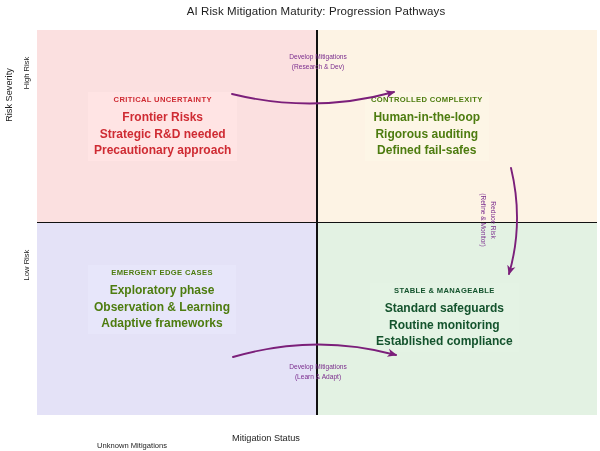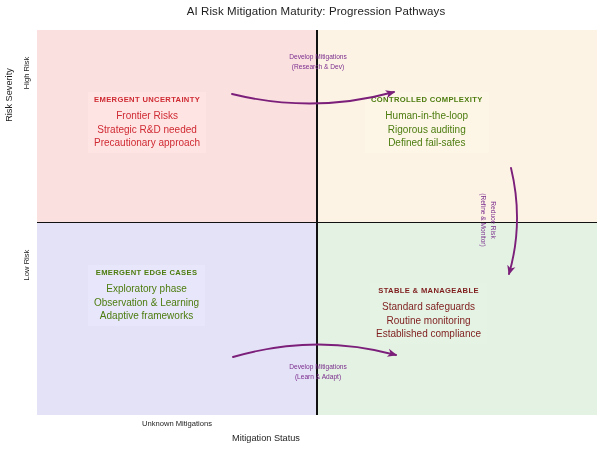--- a/index.html
+++ b/index.html
@@ -87,22 +87,22 @@
     white-space: nowrap;
   }
   .quad-heading {
     font-size: 7.6px;
     font-weight: 700;
     letter-spacing: 0.35px;
     display: block;
     margin-bottom: 5px;
   }
   .quad-body {
-    font-size: 10px;
-    font-weight: 400;
+    font-size: 12px;
+    font-weight: 700;
     display: block;
     line-height: 1.35;
   }
 
   
   #label-critical-uncertainty {
     left: 88px;
     top: 92px;
     color: #cf2b33;
     background: rgba(255, 228, 228, 0.82);
@@ -118,21 +118,21 @@
   #label-emergent-edge-cases {
     left: 88px;
     top: 265px;
     color: #4d7c0f;
     background: rgba(232, 231, 250, 0.82);
   }
   
   #label-stable-manageable {
     left: 370px;
     top: 283px;
-    color: #7f1d1d;
+    color: #14532d;
     background: rgba(228, 243, 228, 0.82);
   }
 
   
   .arrow-label {
     position: absolute;
     text-align: center;
     font-size: 6.6px;
     color: #7b2d8e;
     line-height: 1.45;
@@ -185,23 +185,23 @@
   #tick-low-risk {
     left: 22px;
     top: 295px;
     transform: rotate(-90deg);
     transform-origin: left top;
     width: 60px;
     text-align: center;
   }
   #tick-unknown-mitigations {
     left: 97px;
-    top: 419px;
+    top: 441px;
     width: 160px;
-    text-align: center;
+    text-align: left;
   }
   #tick-known-mitigations {
     left: 377px;
     top: 419px;
     width: 160px;
     text-align: center;
   }
 
   
   #ylabel {
@@ -238,21 +238,21 @@
     <div class="quadrant" id="quad-tr" style="background: rgb(253, 243, 228);"></div>
     <div class="quadrant" id="quad-bl" style="background: rgb(228, 226, 247);"></div>
     <div class="quadrant" id="quad-br" style="background: rgb(227, 242, 227);"></div>
 
     <div id="axis-vline"></div>
     <div id="axis-hline"></div>
 
   </div>
 
   <div class="quad-label-box" id="label-critical-uncertainty">
-    <span class="quad-heading">EMERGENT UNCERTAINTY</span>
+    <span class="quad-heading">CRITICAL UNCERTAINTY</span>
     <span class="quad-body">Frontier Risks</span>
     <span class="quad-body">Strategic R&amp;D needed</span>
     <span class="quad-body">Precautionary approach</span>
   </div>
 
   <div class="quad-label-box" id="label-controlled-complexity">
     <span class="quad-heading">CONTROLLED COMPLEXITY</span>
     <span class="quad-body">Human-in-the-loop</span>
     <span class="quad-body">Rigorous auditing</span>
     <span class="quad-body">Defined fail-safes</span>

